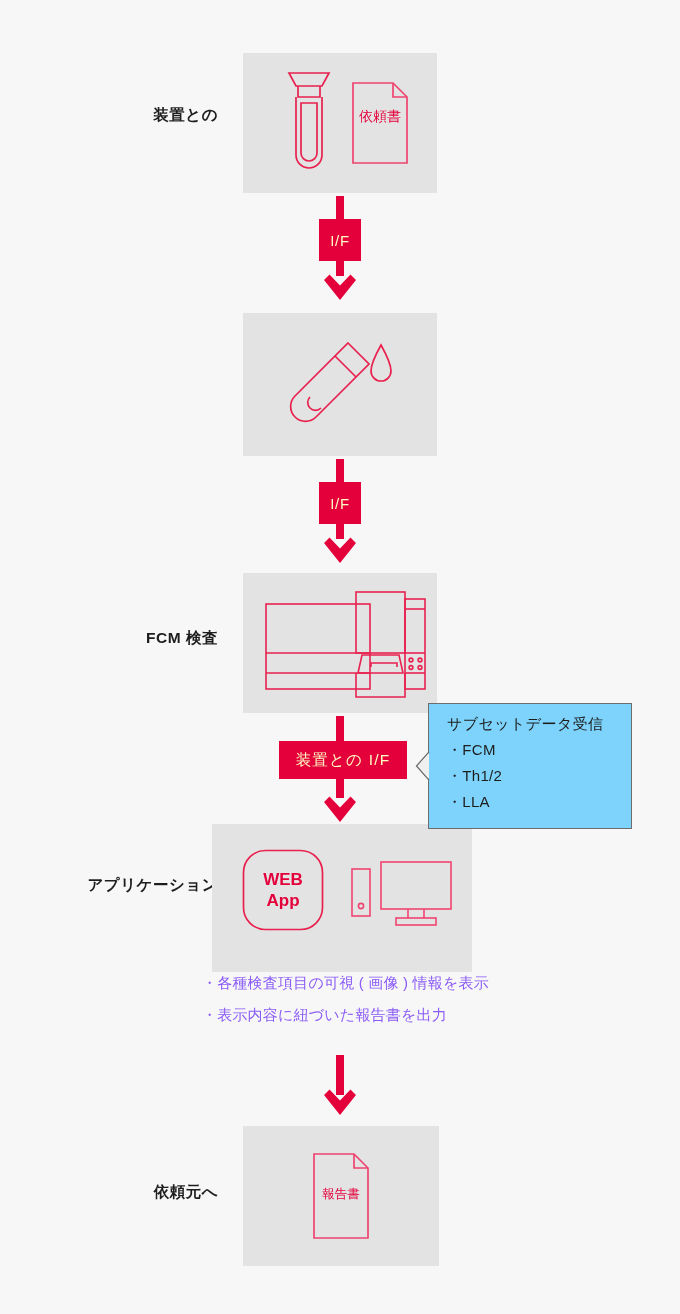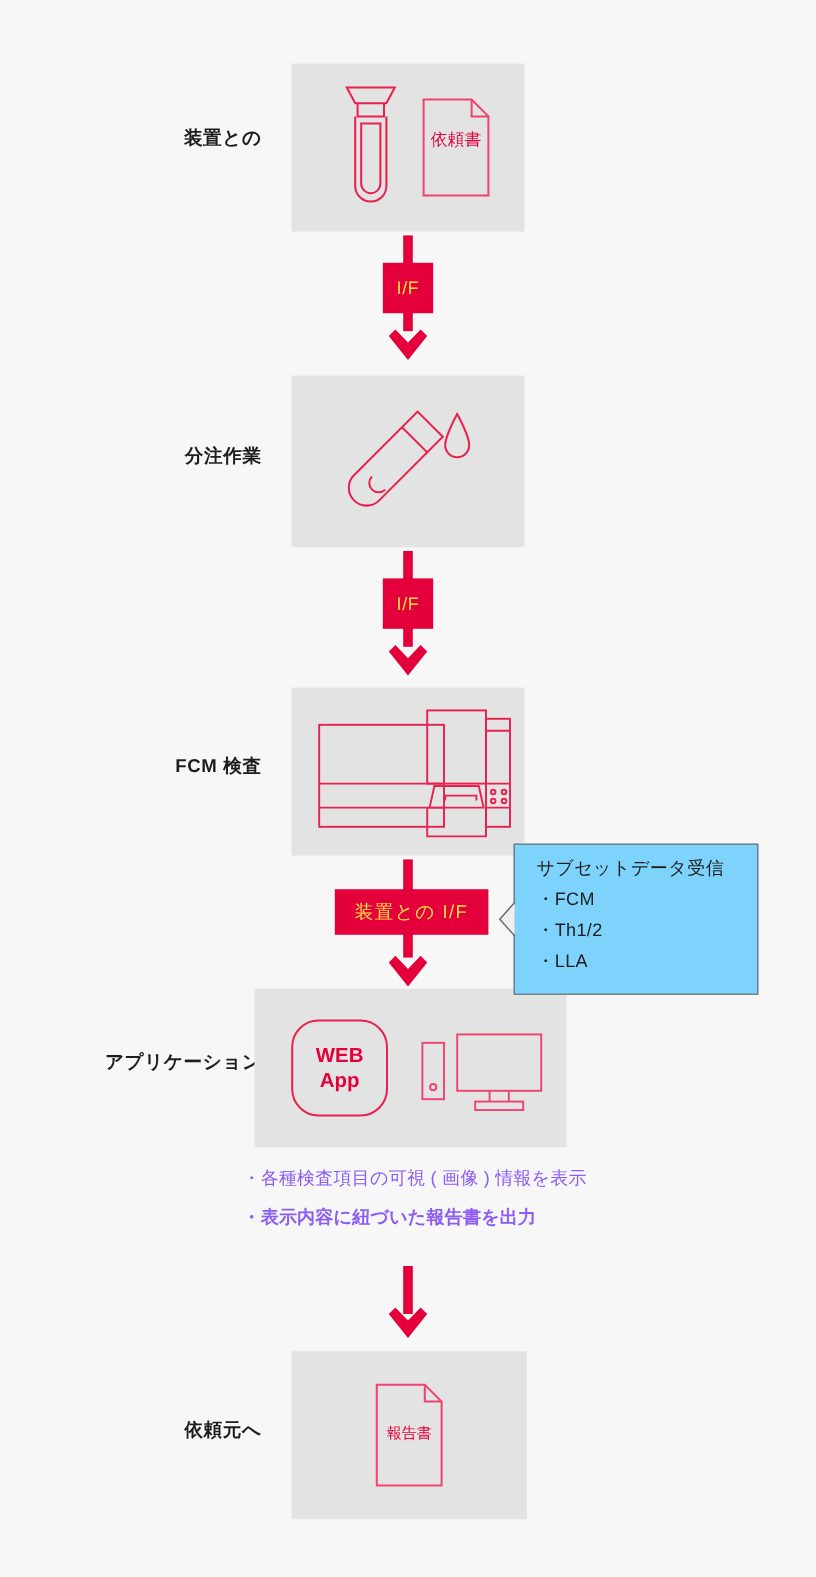--- a/index.html
+++ b/index.html
@@ -41,21 +41,21 @@
   
   .panel {
     position: absolute;
     background: #e3e3e3;
   }
 
   
   .if-badge {
     position: absolute;
     background: #e4003a;
-    color: #fde047;
+    color: #fef9c3;
     display: flex;
     align-items: center;
     justify-content: center;
     font-size: 15px;
     letter-spacing: 0.6px;
     z-index: 3;
   }
   .if-badge.wide {
     font-size: 15.5px;
     letter-spacing: 1.2px;
@@ -107,21 +107,21 @@
     top: 975px;
     font-size: 15px;
     color: #8b5cf6;
     line-height: 1.0;
   }
   .bullets .bullet-line {
     white-space: nowrap;
     letter-spacing: 0.2px;
     margin-bottom: 17px;
   }
-  .bullets .bullet-line:last-child { margin-bottom: 0; font-weight: bold; }
+  .bullets .bullet-line:last-child { margin-bottom: 0; }
 
   
   .webapp-text {
     position: absolute;
     left: 0; right: 0;
     text-align: center;
     color: #e4003a;
     font-weight: bold;
     font-size: 17px;
     line-height: 21px;
@@ -165,21 +165,20 @@
   </div>
 
   <svg class="arrow-svg" style="left:322px; top:196px;" width="36" height="108" viewBox="0 0 36 108">
     <rect x="14" y="0" width="8" height="80" fill="#e4003a"></rect>
     <path d="M18 104 L2 84 L7.5 78.5 L18 89.5 L28.5 78.5 L34 84 Z" fill="#e4003a"></path>
   </svg>
   <div class="if-badge" style="left:319px; top:219px; width:42px; height:42px;">
     <span>I/F</span>
   </div>
 
-  <div class="step-label" style="top:370px;">分注作業</div>
 
   <div class="panel" style="left:243px; top:313px; width:194px; height:143px;">
     <svg class="abs" style="left:42px; top:16px;" width="116" height="112" viewBox="0 0 116 112">
       <g fill="none" stroke="#e8214f" stroke-width="1.7">
 
         <path d="M63 14 L84 35 L31 88 a14.8 14.8 0 0 1 -21 -21 Z"></path>
         <path d="M50 27 L71 48"></path>
         <path d="M36 79 a7.5 7.5 0 0 1 -11 -11"></path>
 
         <path d="M96 16 C96 16 86 34 86 42 a10 10 0 0 0 20 0 c0 -8 -10 -26 -10 -26 Z"></path>
@@ -241,21 +240,21 @@
     <div class="callout-inner">
       <div class="callout-title">サブセットデータ受信</div>
       <div class="callout-item">・FCM</div>
       <div class="callout-item">・Th1/2</div>
       <div class="callout-item">・LLA</div>
     </div>
   </div>
 
   <div class="step-label" style="top:875px;">アプリケーション</div>
 
-  <div class="panel" style="left:212px; top:824px; width:260px; height:132px;">
+  <div class="panel" style="left:212px; top:824px; width:260px; height:148px;">
 
     <svg class="abs" style="left:30px; top:25px;" width="82" height="82" viewBox="0 0 82 82">
       <rect x="1.5" y="1.5" width="79" height="79" rx="22" ry="22" fill="none" stroke="#e8214f" stroke-width="1.7"></rect>
     </svg>
     <div class="webapp-text" style="left:30px; top:45px; width:82px;">
       <div>WEB</div>
       <div>App</div>
     </div>
 
     <svg class="abs" style="left:138px; top:32px;" width="104" height="70" viewBox="0 0 104 70">

